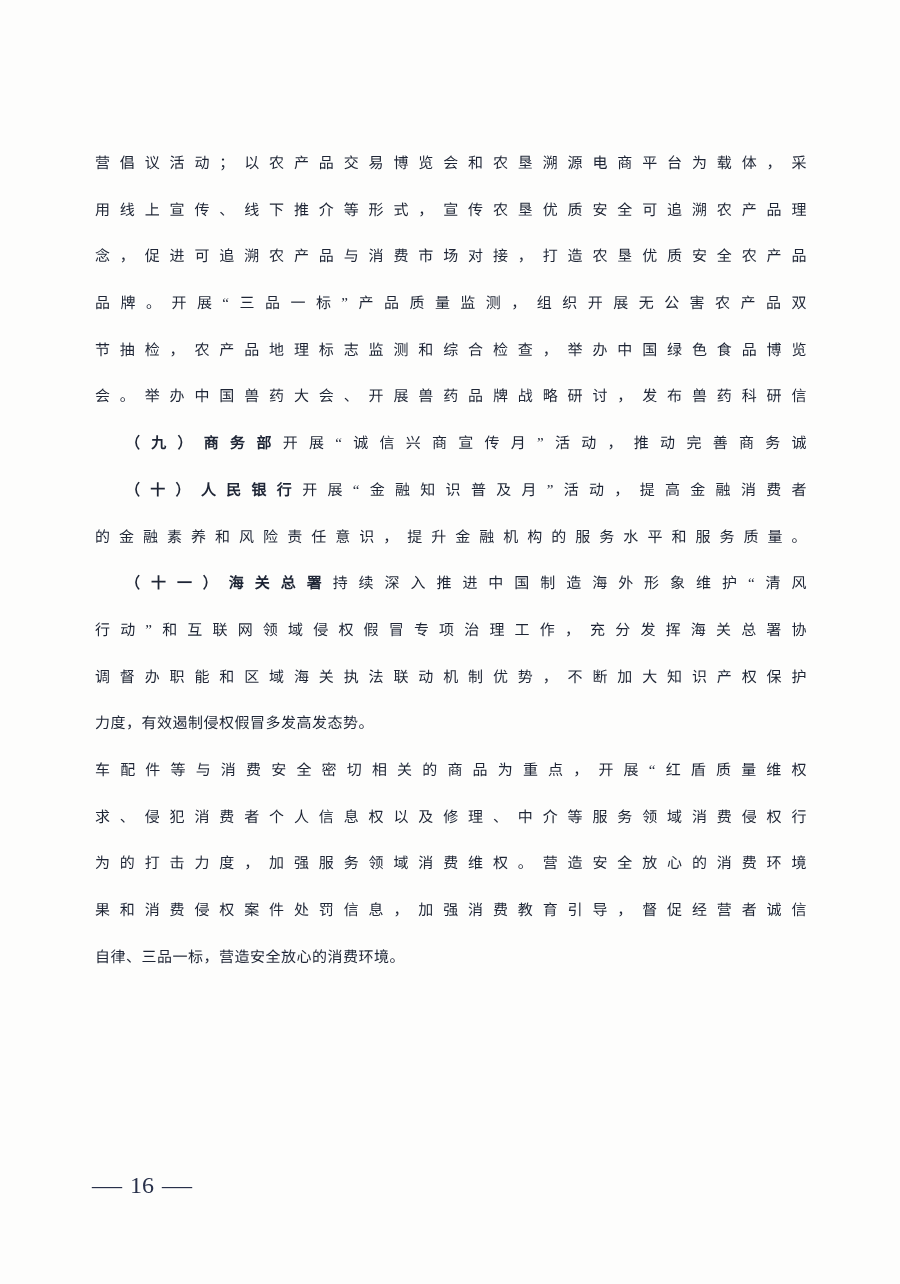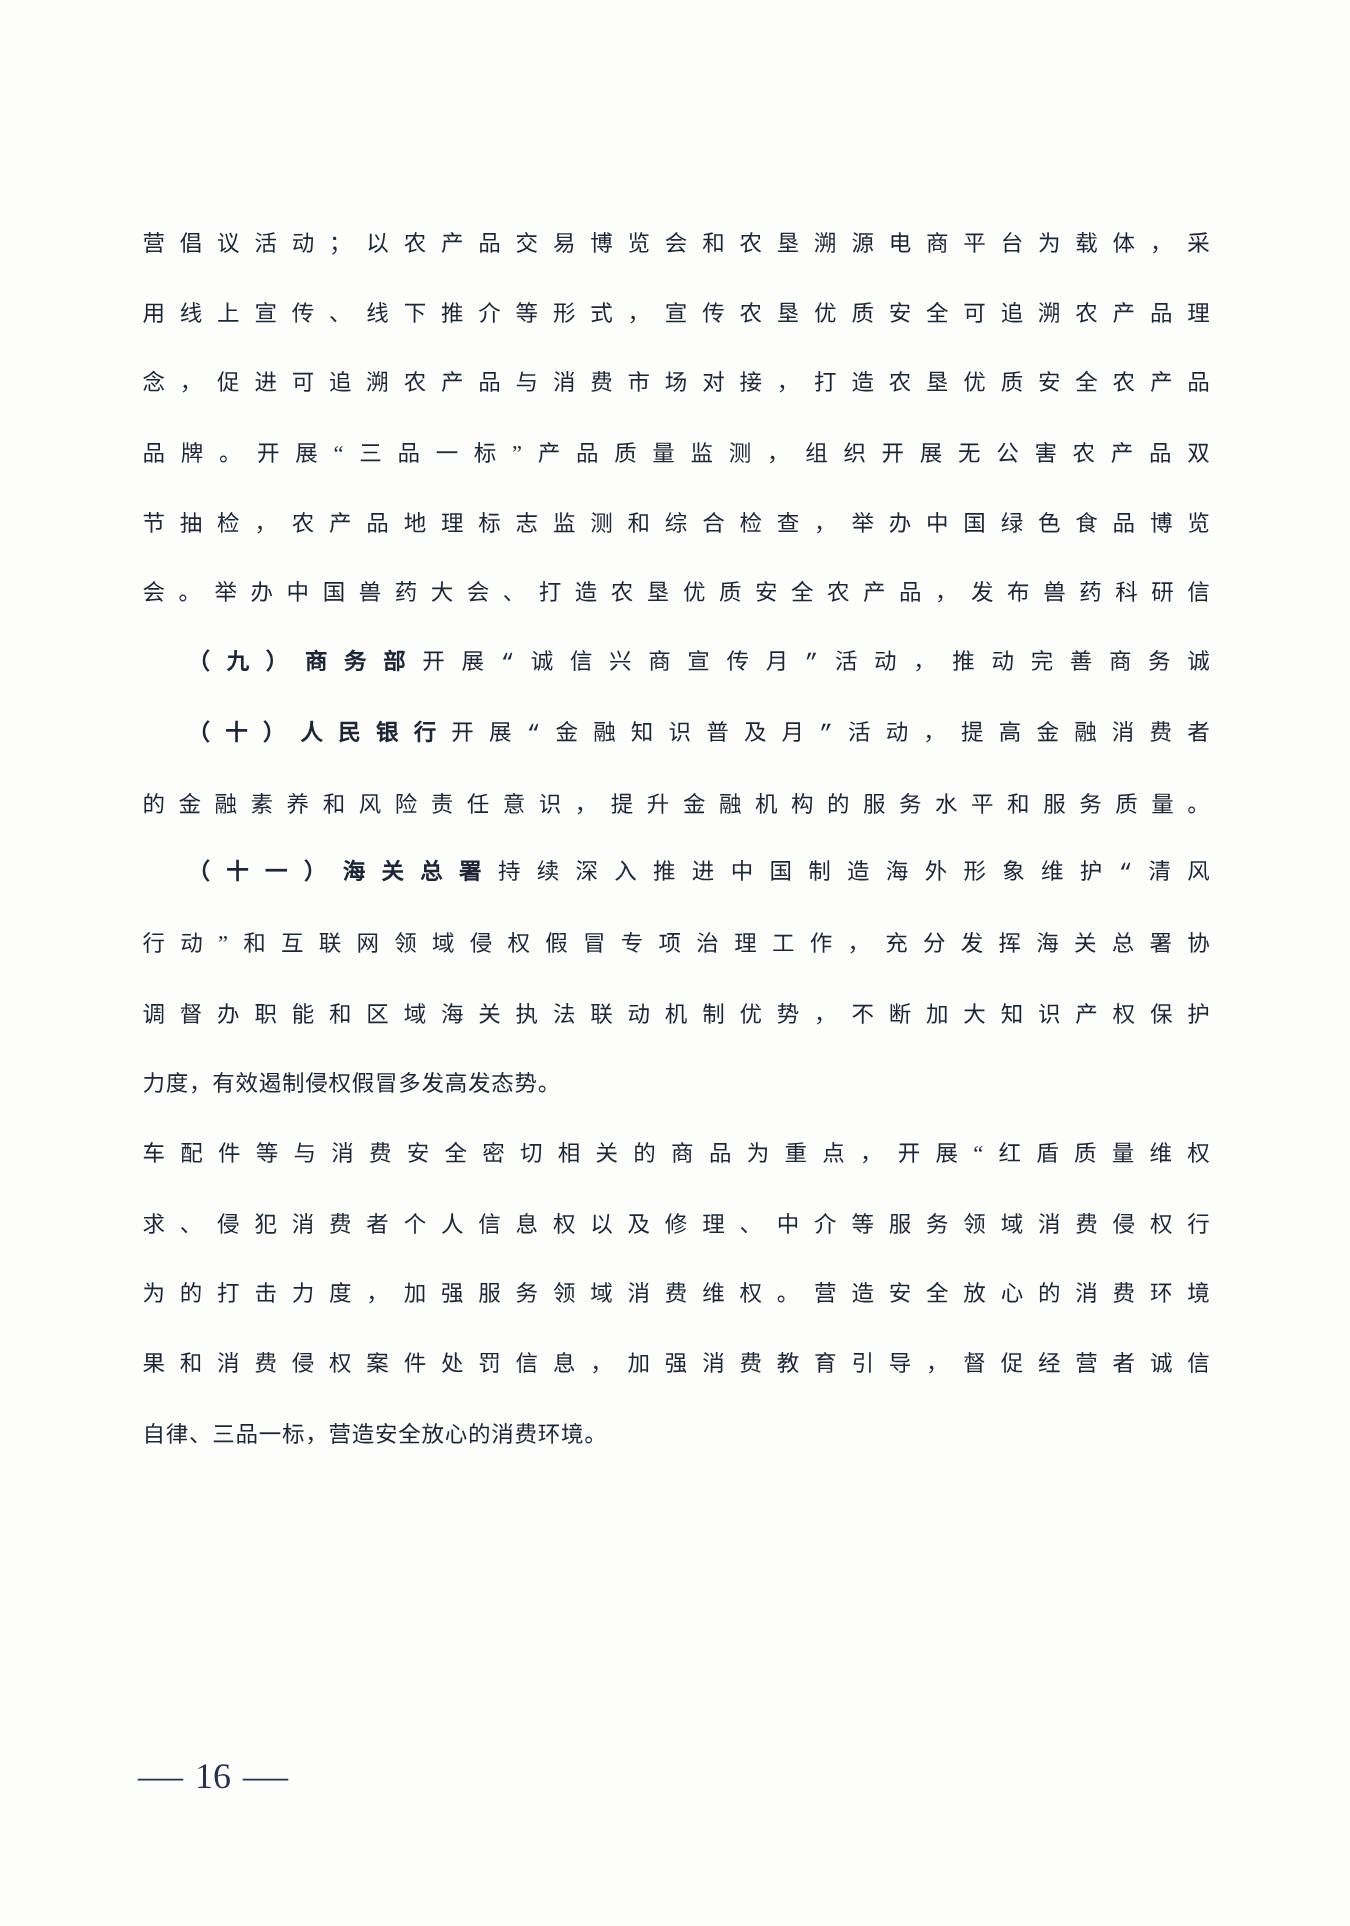--- a/index.html
+++ b/index.html
@@ -32,21 +32,20 @@
     text-align-last: justify;
     white-space: normal;
     overflow: hidden;
   }
   .line.short {
     text-align: left;
     text-align-last: left;
   }
   .line.para {
     text-indent: 2em;
-    font-family: Liberation Mono, monospace;
   }
   .lead {
     font-weight: 700;
   }
   .footer {
     position: absolute;
     left: 95px;
     top: 1168px;
     display: flex;
     align-items: center;
@@ -63,21 +62,21 @@
 </head>
 <body>
 
 <div class="page">
   <div class="textblock">
     <div class="line"><span>营倡议活动；以农产品交易博览会和农垦溯源电商平台为载体，采</span></div>
     <div class="line"><span>用线上宣传、线下推介等形式，宣传农垦优质安全可追溯农产品理</span></div>
     <div class="line"><span>念，促进可追溯农产品与消费市场对接，打造农垦优质安全农产品</span></div>
     <div class="line"><span>品牌。开展“三品一标”产品质量监测，组织开展无公害农产品双</span></div>
     <div class="line"><span>节抽检，农产品地理标志监测和综合检查，举办中国绿色食品博览</span></div>
-    <div class="line"><span>会。举办中国兽药大会、打造农垦优质安全农产品，发布兽药科研信</span></div>
+    <div class="line"><span>会。举办中国兽药大会、开展兽药品牌战略研讨，发布兽药科研信</span></div>
 
     <div class="line para"><span class="lead">（九）商务部</span><span>开展“诚信兴商宣传月”活动，推动完善商务诚</span></div>
 
     <div class="line para"><span class="lead">（十）人民银行</span><span>开展“金融知识普及月”活动，提高金融消费者</span></div>
     <div class="line"><span>的金融素养和风险责任意识，提升金融机构的服务水平和服务质量。</span></div>
 
     <div class="line para"><span class="lead">（十一）海关总署</span><span>持续深入推进中国制造海外形象维护“清风</span></div>
     <div class="line"><span>行动”和互联网领域侵权假冒专项治理工作，充分发挥海关总署协</span></div>
     <div class="line"><span>调督办职能和区域海关执法联动机制优势，不断加大知识产权保护</span></div>
     <div class="line short"><span>力度，有效遏制侵权假冒多发高发态势。</span></div>

